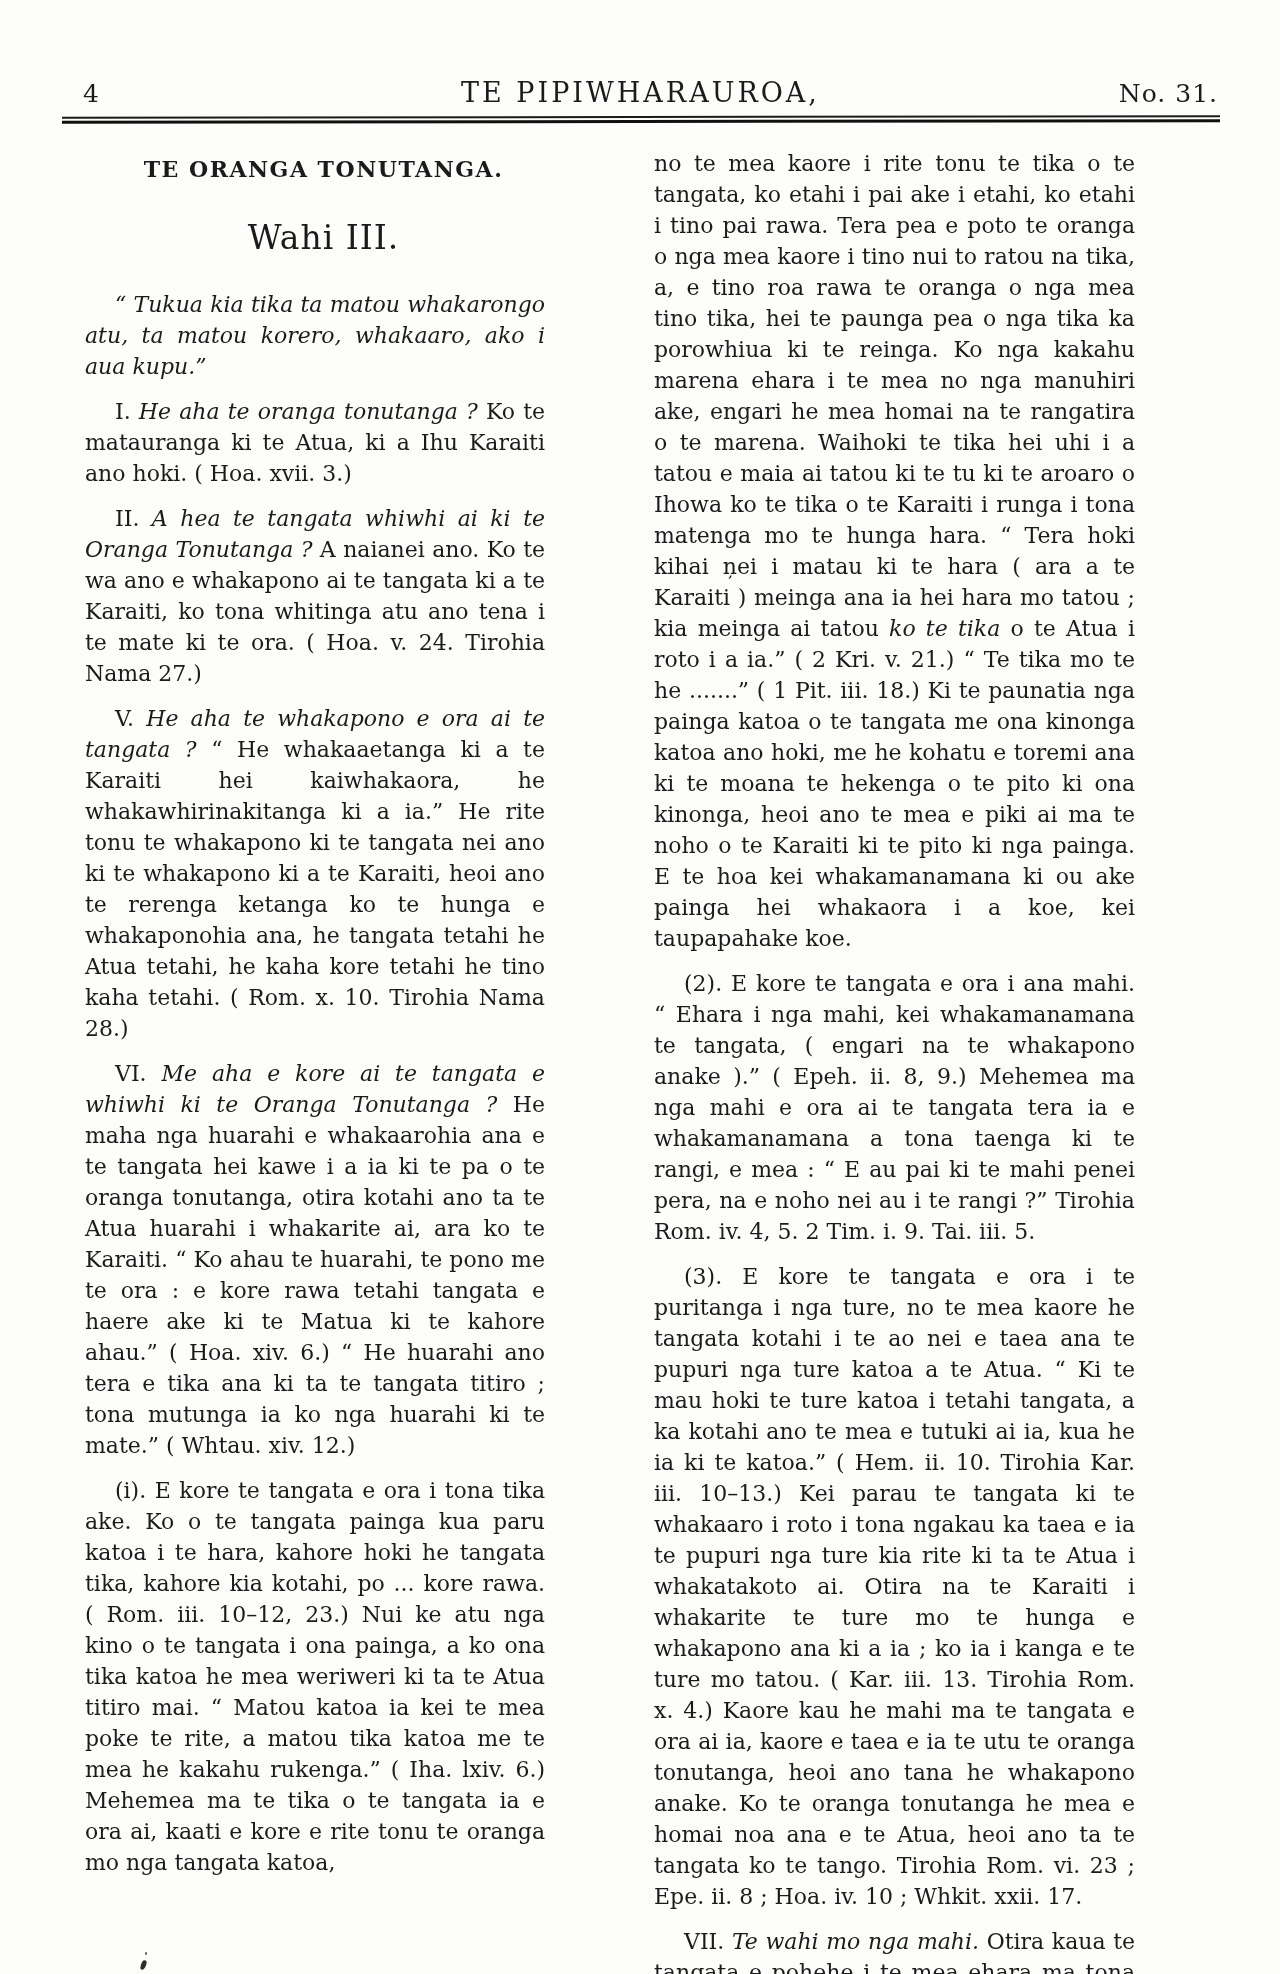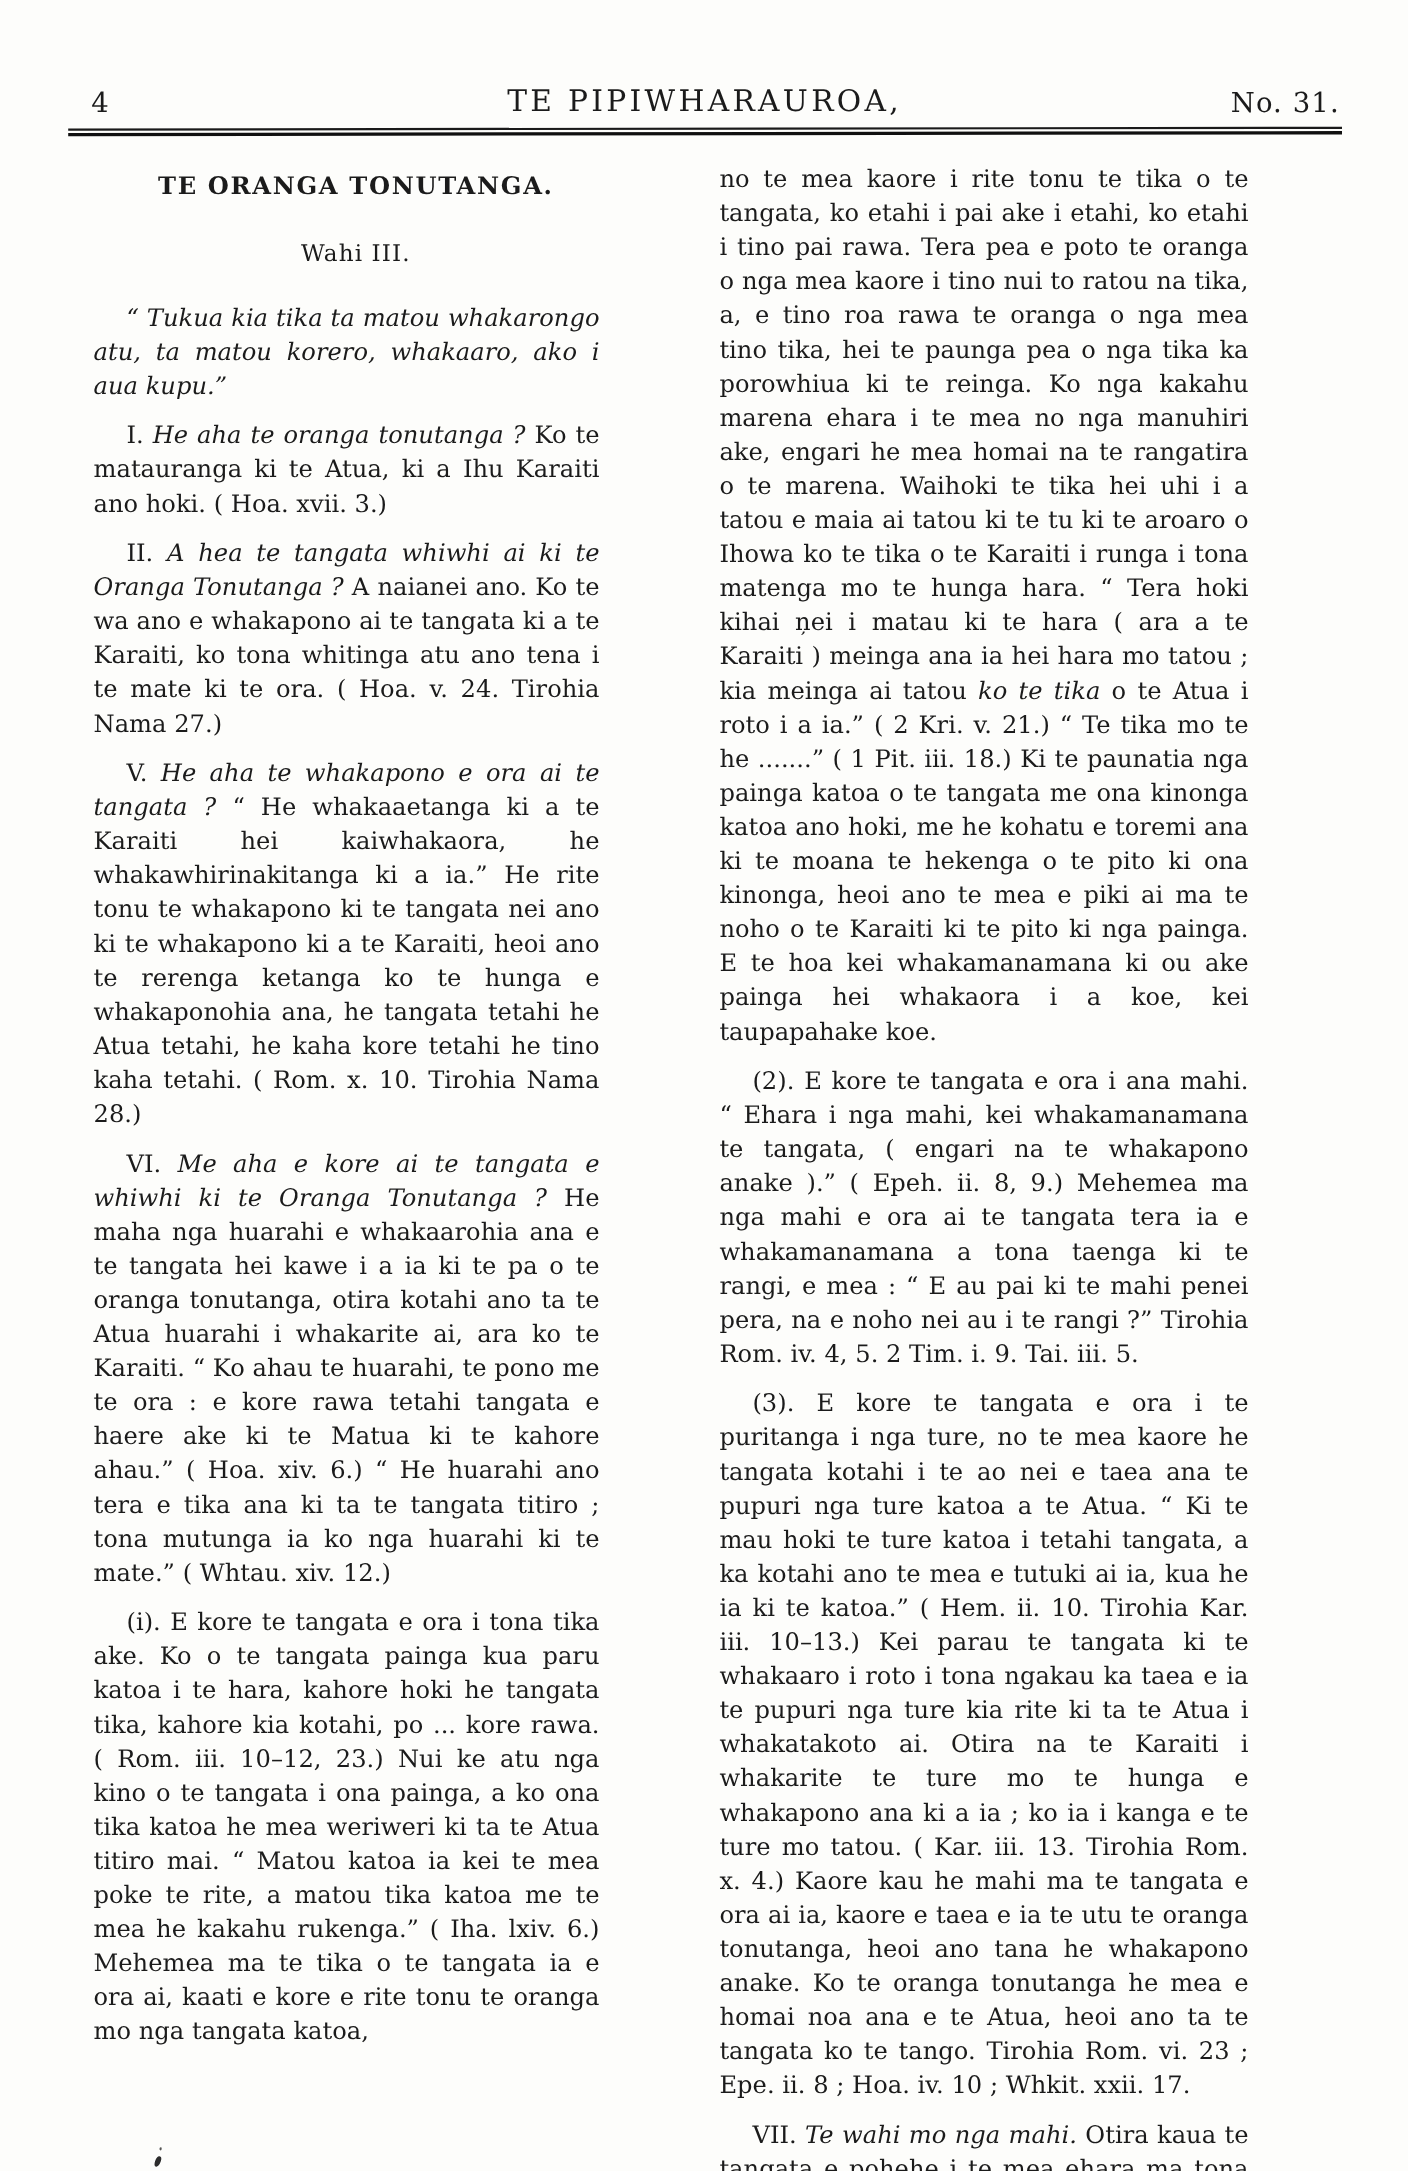--- a/index.html
+++ b/index.html
@@ -61,21 +61,21 @@
 
   .article-title {
     margin: 8px 0 0 0;
     font-size: 22px;
     font-weight: bold;
     text-align: center;
     letter-spacing: 1.5px;
   }
   .article-part {
     margin: 36px 0 32px 0;
-    font-size: 21px;
+    font-size: 33px;
     font-weight: normal;
     text-align: center;
     letter-spacing: 1px;
   }
 
   .para {
     margin: 0 17px 14px 0;
     font-size: 22px;
     line-height: 31px;
     text-align: justify;

